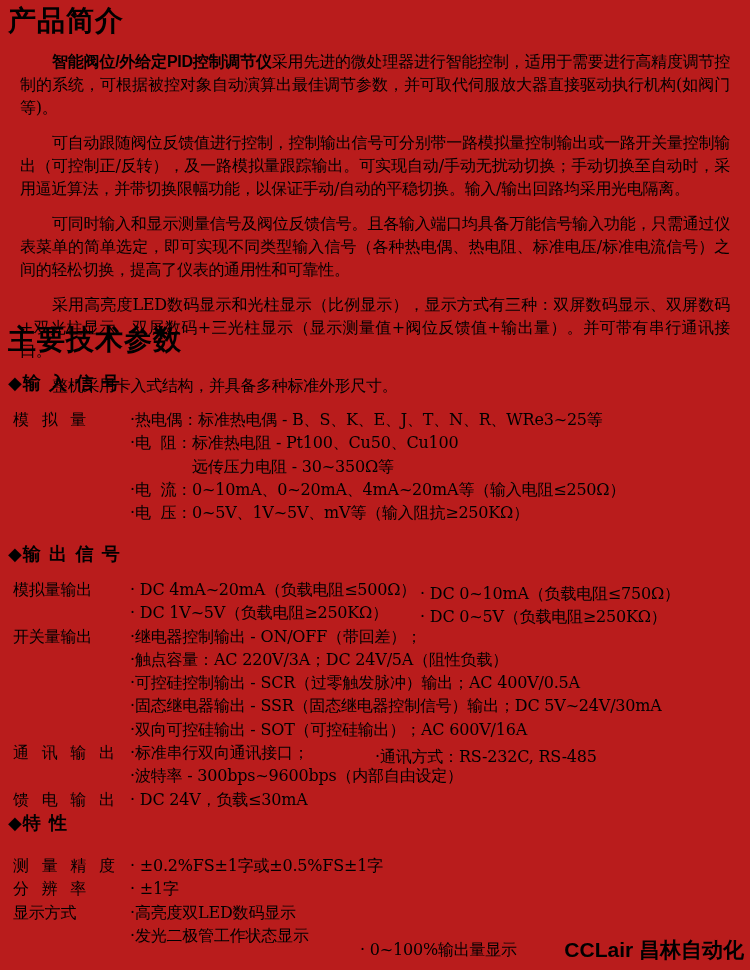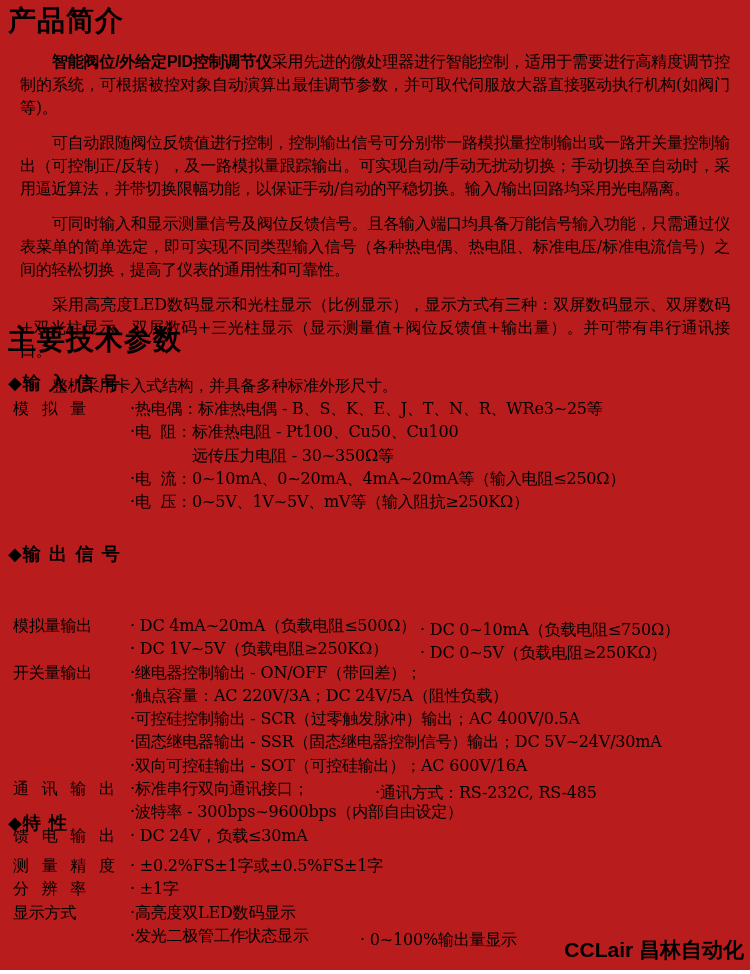--- a/index.html
+++ b/index.html
@@ -42,38 +42,38 @@
     text-indent: 2em; text-align: justify;
     letter-spacing: -0.3px; white-space: normal; color: #000;
   }
   .intro .lead {
     font-family: "Liberation Sans", sans-serif;
     font-weight: bold;
   }
 
   
   .spec-grid { font-size: 16px; letter-spacing: -0.2px; color: #000; }
-  .grid-input    { top: 397px; }
-  .grid-output   { top: 578px; margin-top: 36px; }
+  .grid-input    { top: 408px; }
+  .grid-output   { top: 578px; }
   .grid-features { top: 854px; }
   .spec-row { display: grid; grid-template-columns: 122px 1fr; }
   .spec-label {
     white-space: pre; word-spacing: 8px;
     line-height: 23.3px; padding-left: 5px;
   }
   .spec-lines { min-width: 0; }
   .spec-line {
     position: relative; line-height: 23.3px; white-space: pre-wrap;
   }
   .cont { padding-left: 62px; }
   .c2 { position: absolute; top: 4px; white-space: pre; }
   .c2-dc    { left: 290px; }
   .c2-comm  { left: 245px; }
   .c2-range { left: 225px; }
-  .c2-led   { left: 230px; }
+  .c2-led   { left: 230px; margin-top: 10px; }
 
   
   .brand {
     position: absolute; right: 6px; top: 936px;
     font-family: "Liberation Sans", sans-serif;
     font-weight: bold; font-size: 21px; color: #000;
     letter-spacing: 0;
   }
 </style>
 </head>

